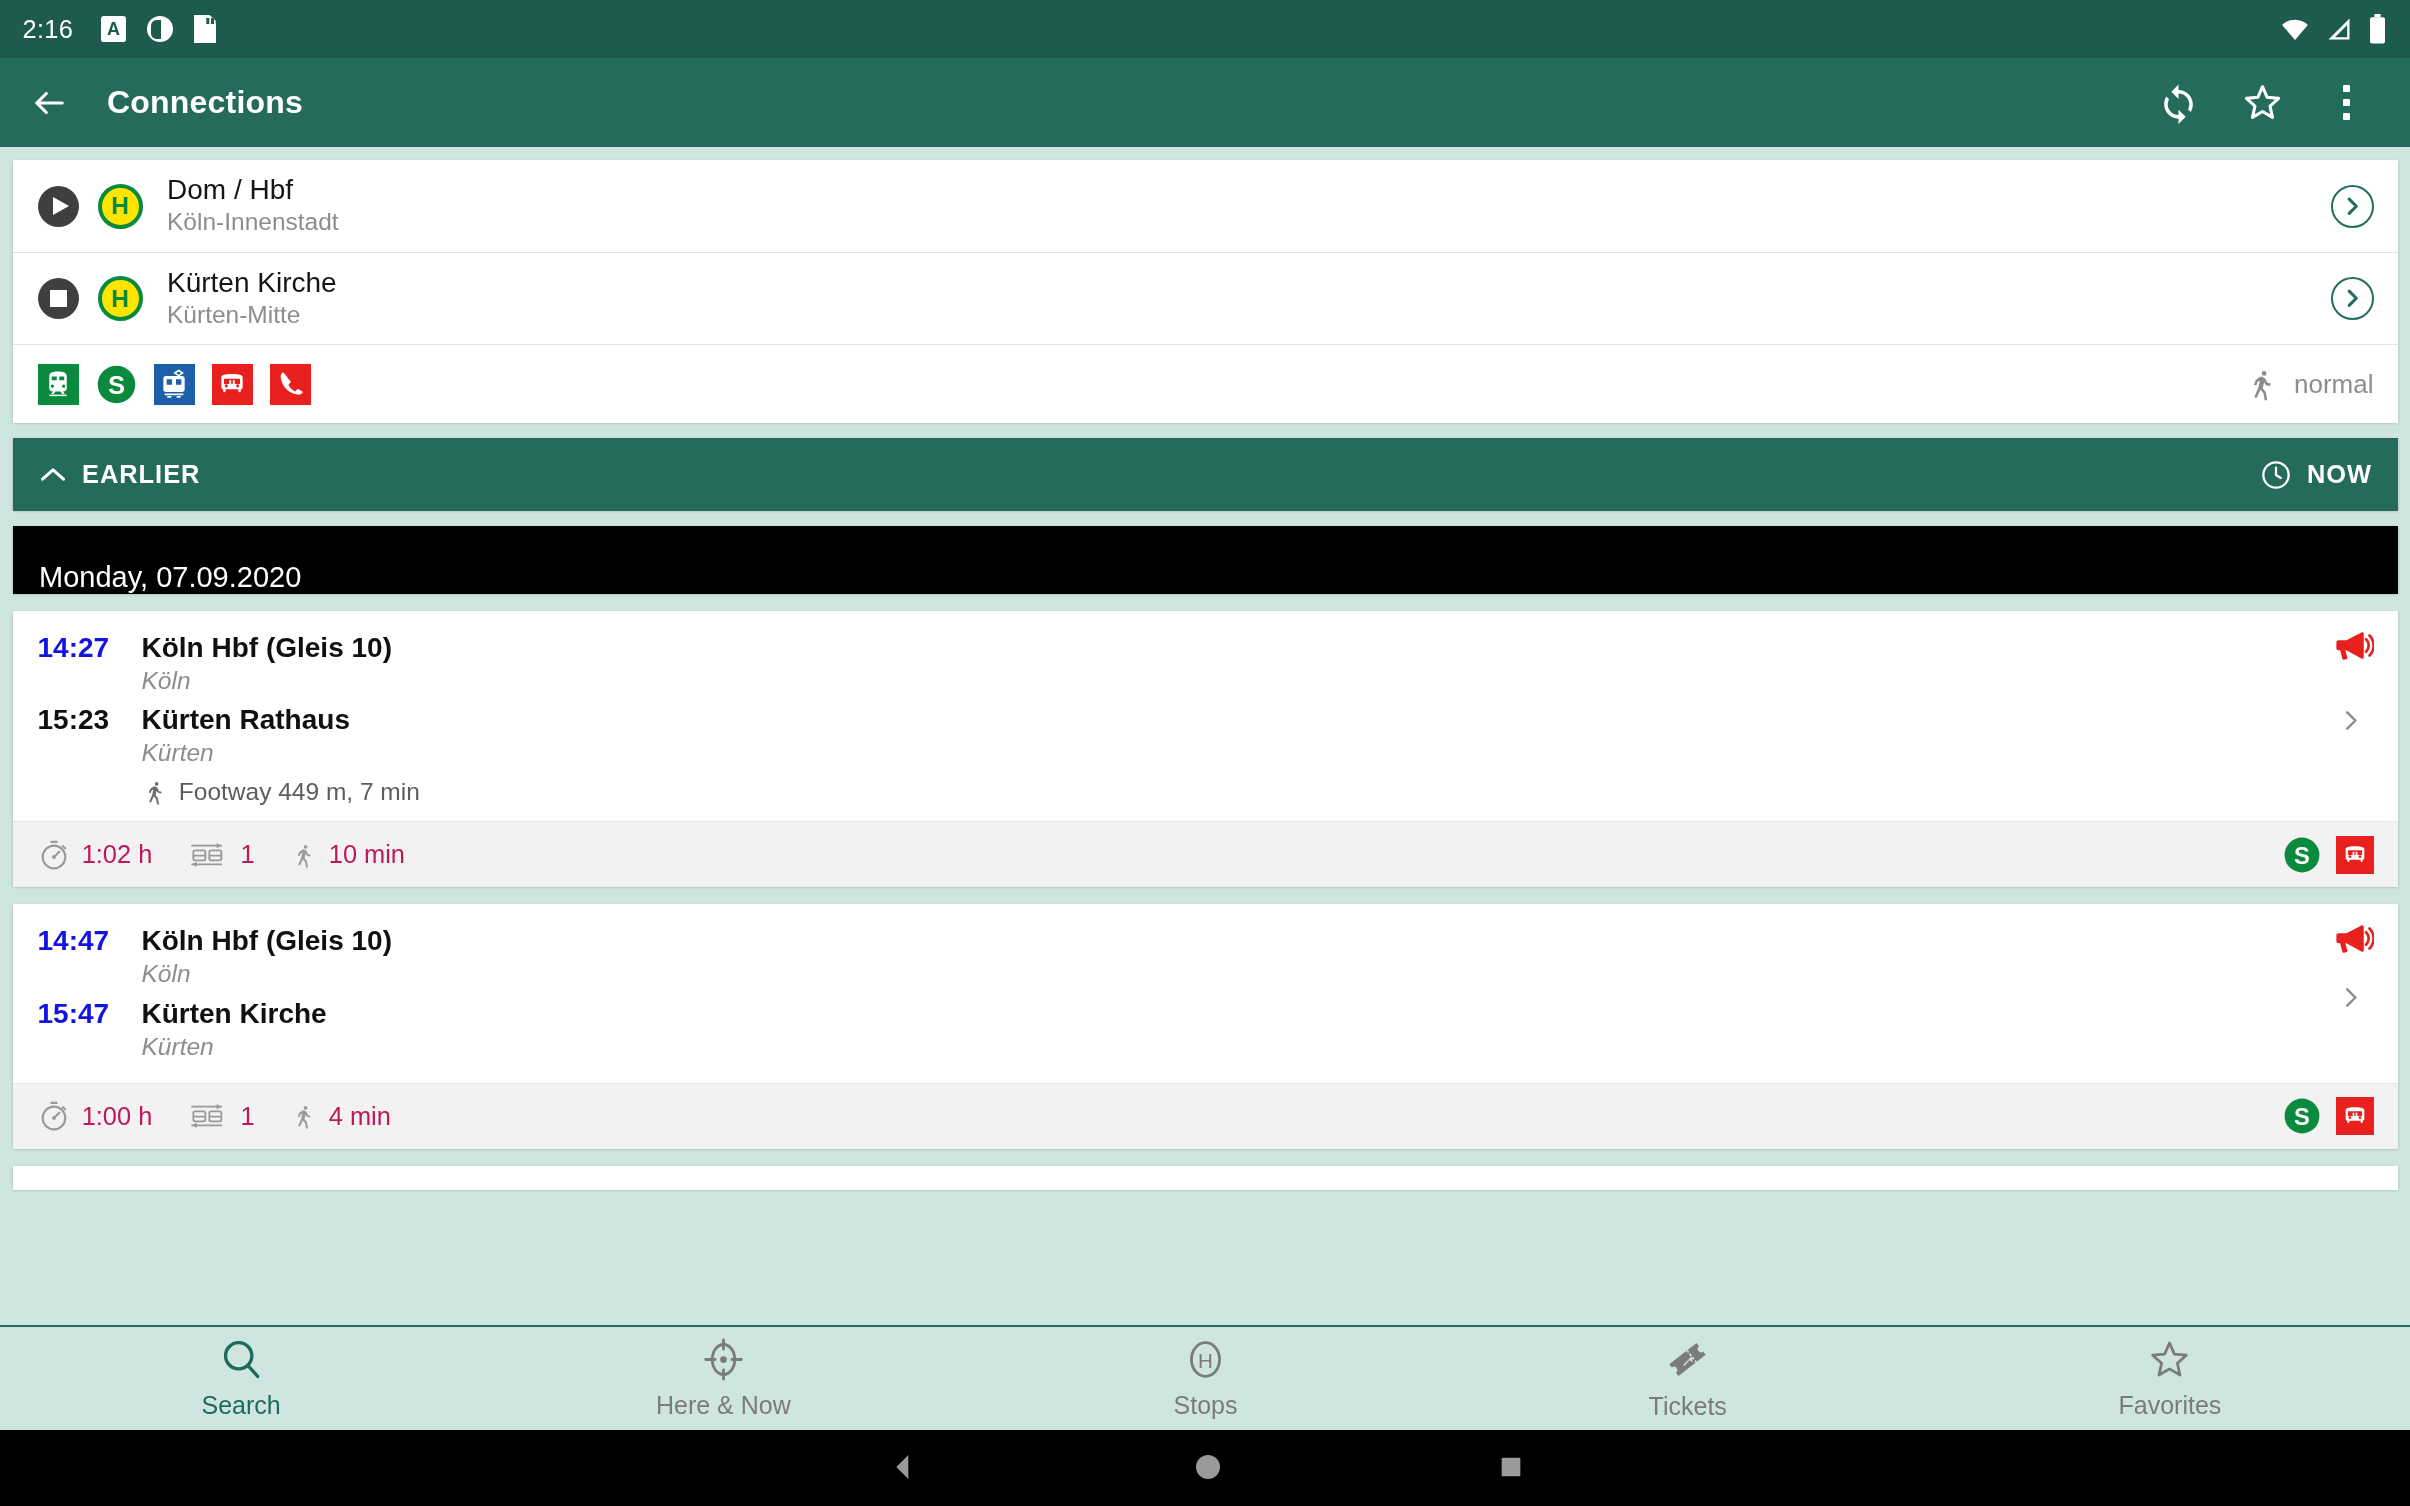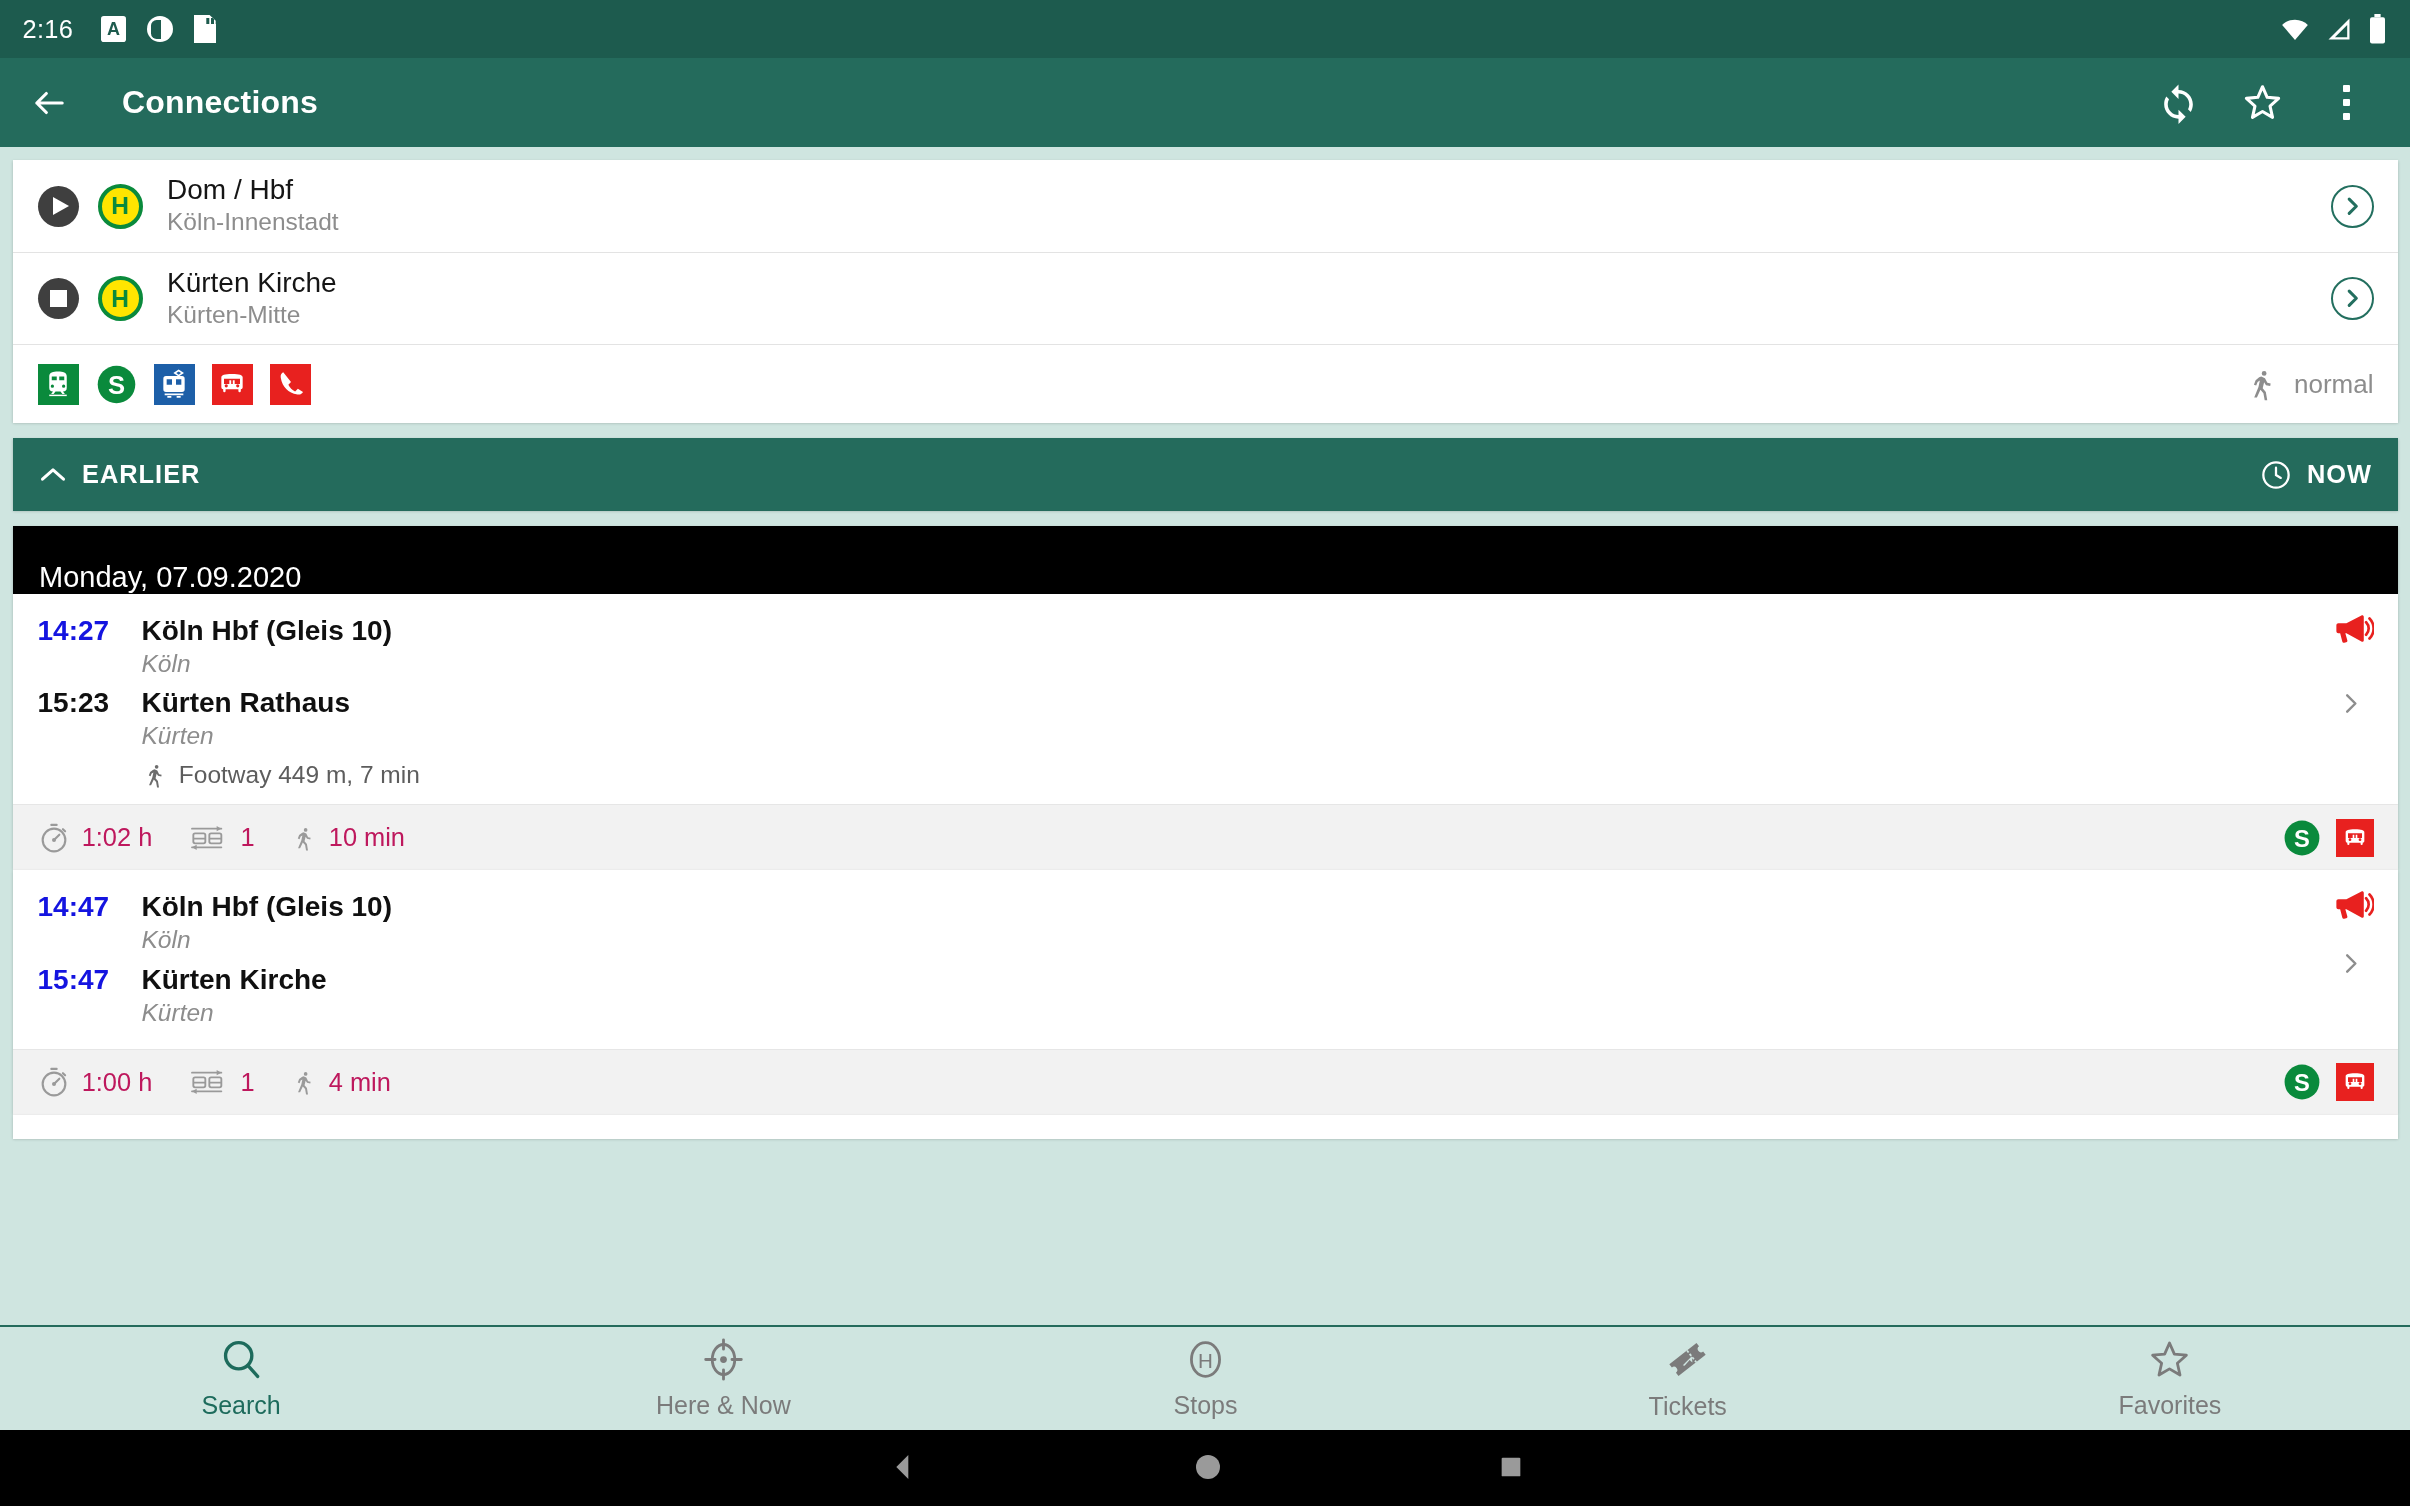--- a/index.html
+++ b/index.html
@@ -38,21 +38,21 @@
     position: relative;
   }
   .ic-sd::after {
     content: ""; position: absolute; right: 2.8px; top: 2.8px; width: 2.8px; height: 6.6px;
     background: #1d5b4e; box-shadow: 4.7px 0 0 #1d5b4e, -4.7px 0 0 #1d5b4e;
   }
 
   
   .appbar {
     height: 89px; background: #246b5c; display: flex; align-items: center;
-    padding: 0 28px; color: #fff; gap: 15px;
+    padding: 0 28px; color: #fff;
   }
   .appbar-title { font-size: 32px; font-weight: bold; margin-left: 36px; letter-spacing: 0.2px; }
   .appbar-spacer { flex: 1; }
   .appbar-actions { display: flex; align-items: center; gap: 41px; margin-right: 15px; }
   .ab-btn { width: 43px; height: 43px; display: flex; align-items: center; justify-content: center; cursor: pointer; }
   .kebab { width: 7.5px; display: flex; flex-direction: column; gap: 6.6px; align-items: center; }
   .kebab span { width: 7.5px; height: 7.5px; background: #fff; border-radius: 0.9px; display: block; }
 
   
   .content { padding: 0 13px; }
@@ -110,21 +110,21 @@
 
   
   .date-bar {
     margin-top: 15px; height: 68px; background: #000; color: #fff;
     display: flex; align-items: flex-end; padding: 0 26px;
     box-shadow: 0 0.9px 2.8px rgba(0,0,0,.22);
   }
   .date-bar .d { font-size: 29px; }
 
   
-  .conn { background: #fff; box-shadow: 0 0.9px 2.8px rgba(0,0,0,.22); }
+  .conn { background: #fff; margin-top: 17px; box-shadow: 0 0.9px 2.8px rgba(0,0,0,.22); }
   .conn-body { display: flex; padding: 21px 24.5px 13px 24.5px; position: relative; }
   .conn-legs { flex: 1; }
   .leg { display: flex; margin-bottom: 7.5px; }
   .leg-time { width: 104px; flex: 0 0 104px; font-size: 28px; font-weight: bold; }
   .leg-time.blue { color: #1414e0; }
   .leg-time.black { color: #101010; }
   .leg-main .nm { font-size: 28px; font-weight: bold; color: #101010; line-height: 1.15; }
   .leg-main .sub { font-size: 24.5px; color: #8d8d8d; font-style: italic; line-height: 1.25; margin-top: 1.9px; }
   .footway { display: flex; align-items: center; gap: 11.3px; margin-top: 7.5px; margin-left: 104px; }
   .footway .t { font-size: 24.5px; color: #5d5d5d; }

